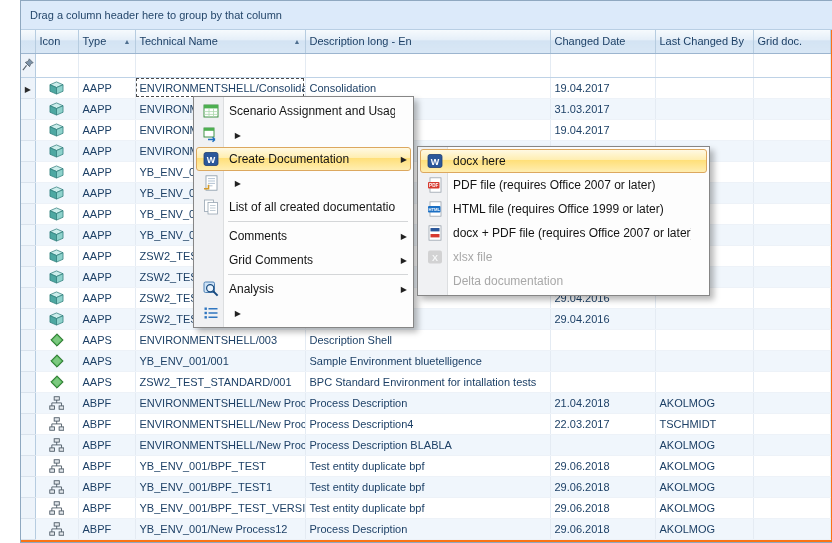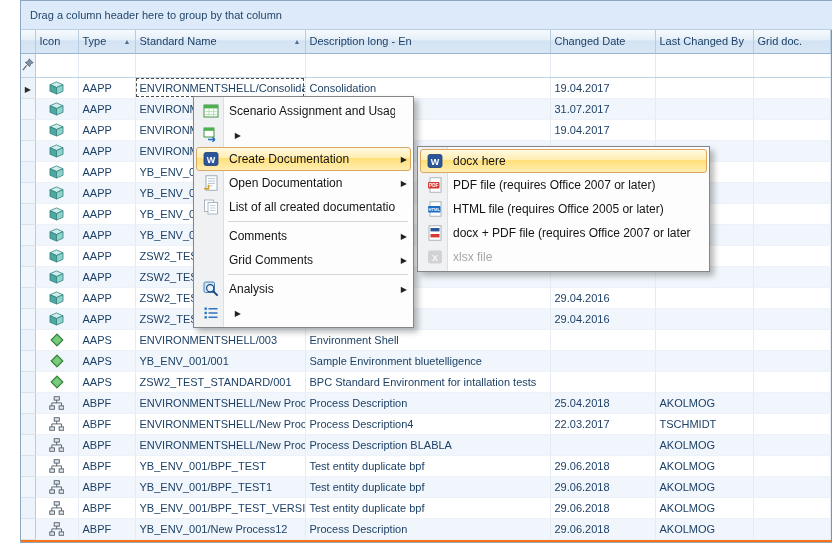--- a/index.html
+++ b/index.html
@@ -66,21 +66,21 @@
       <col style="width:245px">
         <col style="width:105px">
         <col style="width:98px">
         <col style="width:77px">
     </colgroup>
     <thead>
       <tr id="header-row">
         <th class="indicator-header"></th>
       <th><span>Icon</span></th>
           <th><span>Type</span><span class="sort-arrow">▲</span></th>
-          <th><span>Standard Name</span><span class="sort-arrow">▲</span></th>
+          <th><span>Technical Name</span><span class="sort-arrow">▲</span></th>
           <th><span>Description long - En</span></th>
           <th><span>Changed Date</span></th>
           <th><span>Last Changed By</span></th>
           <th><span>Grid doc.</span></th>
         </tr>
       <tr id="filter-row" class="filter-row">
         <td class="indicator">
           <span><svg width="12" height="13" viewBox="0 0 12 13">
                 <path d="M7.2 0.8 L11.2 4.8 L9 5.6 L7.6 8.6 L3.4 4.4 L6.4 3z" fill="#7d93a8" stroke="#54606c" stroke-width="0.7"></path>
                 <path d="M3.4 4.4 L7.6 8.6" stroke="#54606c" stroke-width="0.7"></path>
@@ -114,21 +114,21 @@
         <tr class="alt">
           <td class="indicator"></td>
           <td class="icon-cell"><svg width="15" height="14" viewBox="0 0 16 15">
               <polygon points="8,1 15,4 8,7 1,4" fill="#cdeeec" stroke="#2e7d7a" stroke-width="0.8"></polygon>
               <polygon points="1,4 8,7 8,14 1,11" fill="#4da8a2" stroke="#2e7d7a" stroke-width="0.8"></polygon>
               <polygon points="15,4 8,7 8,14 15,11" fill="#8ed2cc" stroke="#2e7d7a" stroke-width="0.8"></polygon>
             </svg></td>
           <td>AAPP</td>
           <td>ENVIRONM</td>
           <td></td>
-          <td>31.07.2017</td>
+          <td>31.03.2017</td>
           <td></td>
           <td></td>
         </tr>
         <tr>
           <td class="indicator"></td>
           <td class="icon-cell"><svg width="15" height="14" viewBox="0 0 16 15">
               <polygon points="8,1 15,4 8,7 1,4" fill="#cdeeec" stroke="#2e7d7a" stroke-width="0.8"></polygon>
               <polygon points="1,4 8,7 8,14 1,11" fill="#4da8a2" stroke="#2e7d7a" stroke-width="0.8"></polygon>
               <polygon points="15,4 8,7 8,14 15,11" fill="#8ed2cc" stroke="#2e7d7a" stroke-width="0.8"></polygon>
             </svg></td>
@@ -266,21 +266,21 @@
           <td></td>
         </tr>
         <tr>
           <td class="indicator"></td>
           <td class="icon-cell"><svg width="14" height="14" viewBox="0 0 14 14">
               <polygon points="7,0.8 13.2,7 7,13.2 0.8,7" fill="#49a94f" stroke="#246b28" stroke-width="0.9"></polygon>
               <polygon points="7,2.6 11.4,7 7,11.4 2.6,7" fill="#7cc980"></polygon>
             </svg></td>
           <td>AAPS</td>
           <td>ENVIRONMENTSHELL/003</td>
-          <td>Environment Shell</td>
+          <td>Description Shell</td>
           <td></td>
           <td></td>
           <td></td>
         </tr>
         <tr class="alt">
           <td class="indicator"></td>
           <td class="icon-cell"><svg width="14" height="14" viewBox="0 0 14 14">
               <polygon points="7,0.8 13.2,7 7,13.2 0.8,7" fill="#49a94f" stroke="#246b28" stroke-width="0.9"></polygon>
               <polygon points="7,2.6 11.4,7 7,11.4 2.6,7" fill="#7cc980"></polygon>
             </svg></td>
@@ -308,21 +308,21 @@
           <td class="indicator"></td>
           <td class="icon-cell"><svg width="15" height="14" viewBox="0 0 16 15">
               <rect x="5.5" y="0.8" width="5.5" height="3.6" fill="#e3e8ec" stroke="#44525e" stroke-width="0.9"></rect>
               <path d="M8.2 4.4 V7.4 M3 10.6 V7.4 H13.4 V10.6" fill="none" stroke="#44525e" stroke-width="0.9"></path>
               <rect x="0.8" y="10.6" width="5" height="3.6" fill="#e3e8ec" stroke="#44525e" stroke-width="0.9"></rect>
               <rect x="10.8" y="10.6" width="5" height="3.6" fill="#e3e8ec" stroke="#44525e" stroke-width="0.9"></rect>
             </svg></td>
           <td>ABPF</td>
           <td>ENVIRONMENTSHELL/New Proc...</td>
           <td>Process Description</td>
-          <td>25.04.2018</td>
+          <td>21.04.2018</td>
           <td>AKOLMOG</td>
           <td></td>
         </tr>
         <tr>
           <td class="indicator"></td>
           <td class="icon-cell"><svg width="15" height="14" viewBox="0 0 16 15">
               <rect x="5.5" y="0.8" width="5.5" height="3.6" fill="#e3e8ec" stroke="#44525e" stroke-width="0.9"></rect>
               <path d="M8.2 4.4 V7.4 M3 10.6 V7.4 H13.4 V10.6" fill="none" stroke="#44525e" stroke-width="0.9"></path>
               <rect x="0.8" y="10.6" width="5" height="3.6" fill="#e3e8ec" stroke="#44525e" stroke-width="0.9"></rect>
               <rect x="10.8" y="10.6" width="5" height="3.6" fill="#e3e8ec" stroke="#44525e" stroke-width="0.9"></rect>
@@ -445,21 +445,20 @@
         <span class="mi-arrow">▶</span>
       </div>
       <div class="menu-item">
         <span class="mi-icon">
           <svg width="16" height="16" viewBox="0 0 16 16">
             <rect x="3" y="0.8" width="11" height="14.4" fill="#ffffff" stroke="#8899a8" stroke-width="0.8"></rect>
             <path d="M5 3.6 H12 M5 6 H12 M5 8.4 H12 M5 10.8 H9.5" stroke="#9fb4c8" stroke-width="0.8"></path>
             <path d="M1 13.8 L5.5 13.8 L5.5 9.8" fill="none" stroke="#d49a2a" stroke-width="1.6"></path>
           </svg>
         </span>
-        <span class="mi-label">Open Documentation</span>
         <span class="mi-arrow">▶</span>
       </div>
       <div class="menu-item">
         <span class="mi-icon">
           <svg width="16" height="16" viewBox="0 0 16 16">
             <rect x="1.5" y="1" width="9" height="11.5" fill="#ffffff" stroke="#97a5b2" stroke-width="0.8"></rect>
             <rect x="5" y="3.5" width="9.5" height="11.5" fill="#ffffff" stroke="#97a5b2" stroke-width="0.8"></rect>
             <path d="M7 6.5 H12.5 M7 9 H12.5 M7 11.5 H12.5" stroke="#b3c0cc" stroke-width="0.8"></path>
           </svg>
         </span>
@@ -524,21 +523,21 @@
         <span class="mi-arrow"></span>
       </div>
       <div class="menu-item">
         <span class="mi-icon">
           <svg width="16" height="16" viewBox="0 0 16 16">
             <rect x="3" y="0.8" width="11" height="14.4" fill="#ffffff" stroke="#9aa4ad" stroke-width="0.8"></rect>
             <rect x="1" y="5" width="12.5" height="6.4" rx="1" fill="#1a6fc4"></rect>
             <text x="7.2" y="9.9" font-size="4.2" font-weight="bold" fill="#ffffff" text-anchor="middle" font-family="sans-serif">HTML</text>
           </svg>
         </span>
-        <span class="mi-label">HTML file (requires Office 2005 or later)</span>
+        <span class="mi-label">HTML file (requires Office 1999 or later)</span>
         <span class="mi-arrow"></span>
       </div>
       <div class="menu-item">
         <span class="mi-icon">
           <svg width="16" height="16" viewBox="0 0 16 16">
             <rect x="2" y="0.8" width="12" height="14.4" fill="#ffffff" stroke="#9aa4ad" stroke-width="0.8"></rect>
             <rect x="3.5" y="3" width="9" height="3.4" fill="#2b579a"></rect>
             <rect x="3.5" y="9" width="9" height="3.4" fill="#d63a30"></rect>
           </svg>
         </span>
@@ -548,16 +547,21 @@
       <div class="menu-item disabled">
         <span class="mi-icon">
           <svg width="16" height="16" viewBox="0 0 16 16">
             <rect x="1" y="1.5" width="14" height="13" rx="2" fill="#9fb3a4"></rect>
             <text x="8" y="11.5" font-size="9" font-weight="bold" fill="#ffffff" text-anchor="middle" font-family="sans-serif">X</text>
           </svg>
         </span>
         <span class="mi-label">xlsx file</span>
         <span class="mi-arrow"></span>
       </div>
+      <div class="menu-item disabled">
+        <span class="mi-icon"></span>
+        <span class="mi-label">Delta documentation</span>
+        <span class="mi-arrow"></span>
+      </div>
     </div>
 
   <div class="corner-marker"></div>
 </div>
 
 </body></html>

